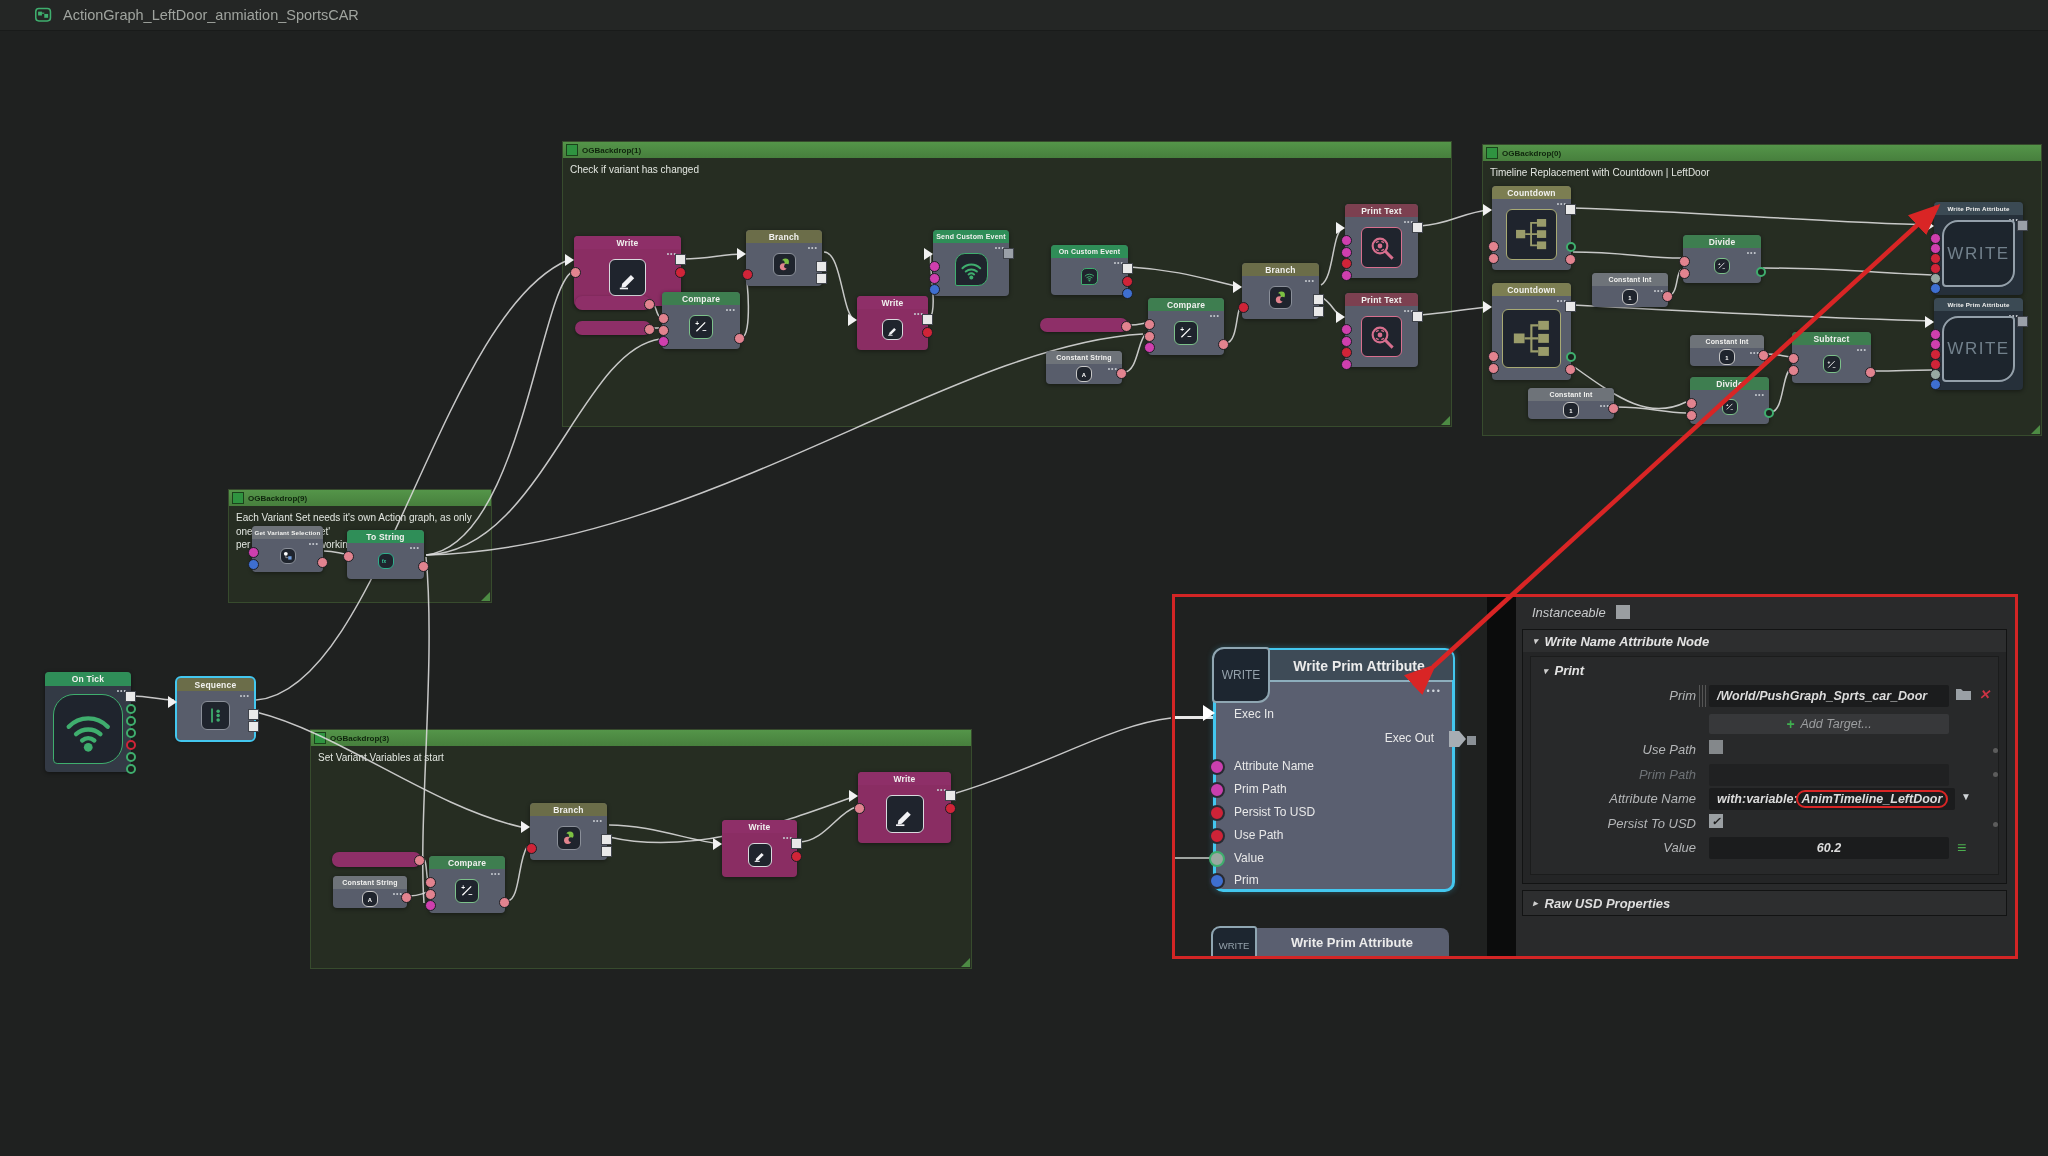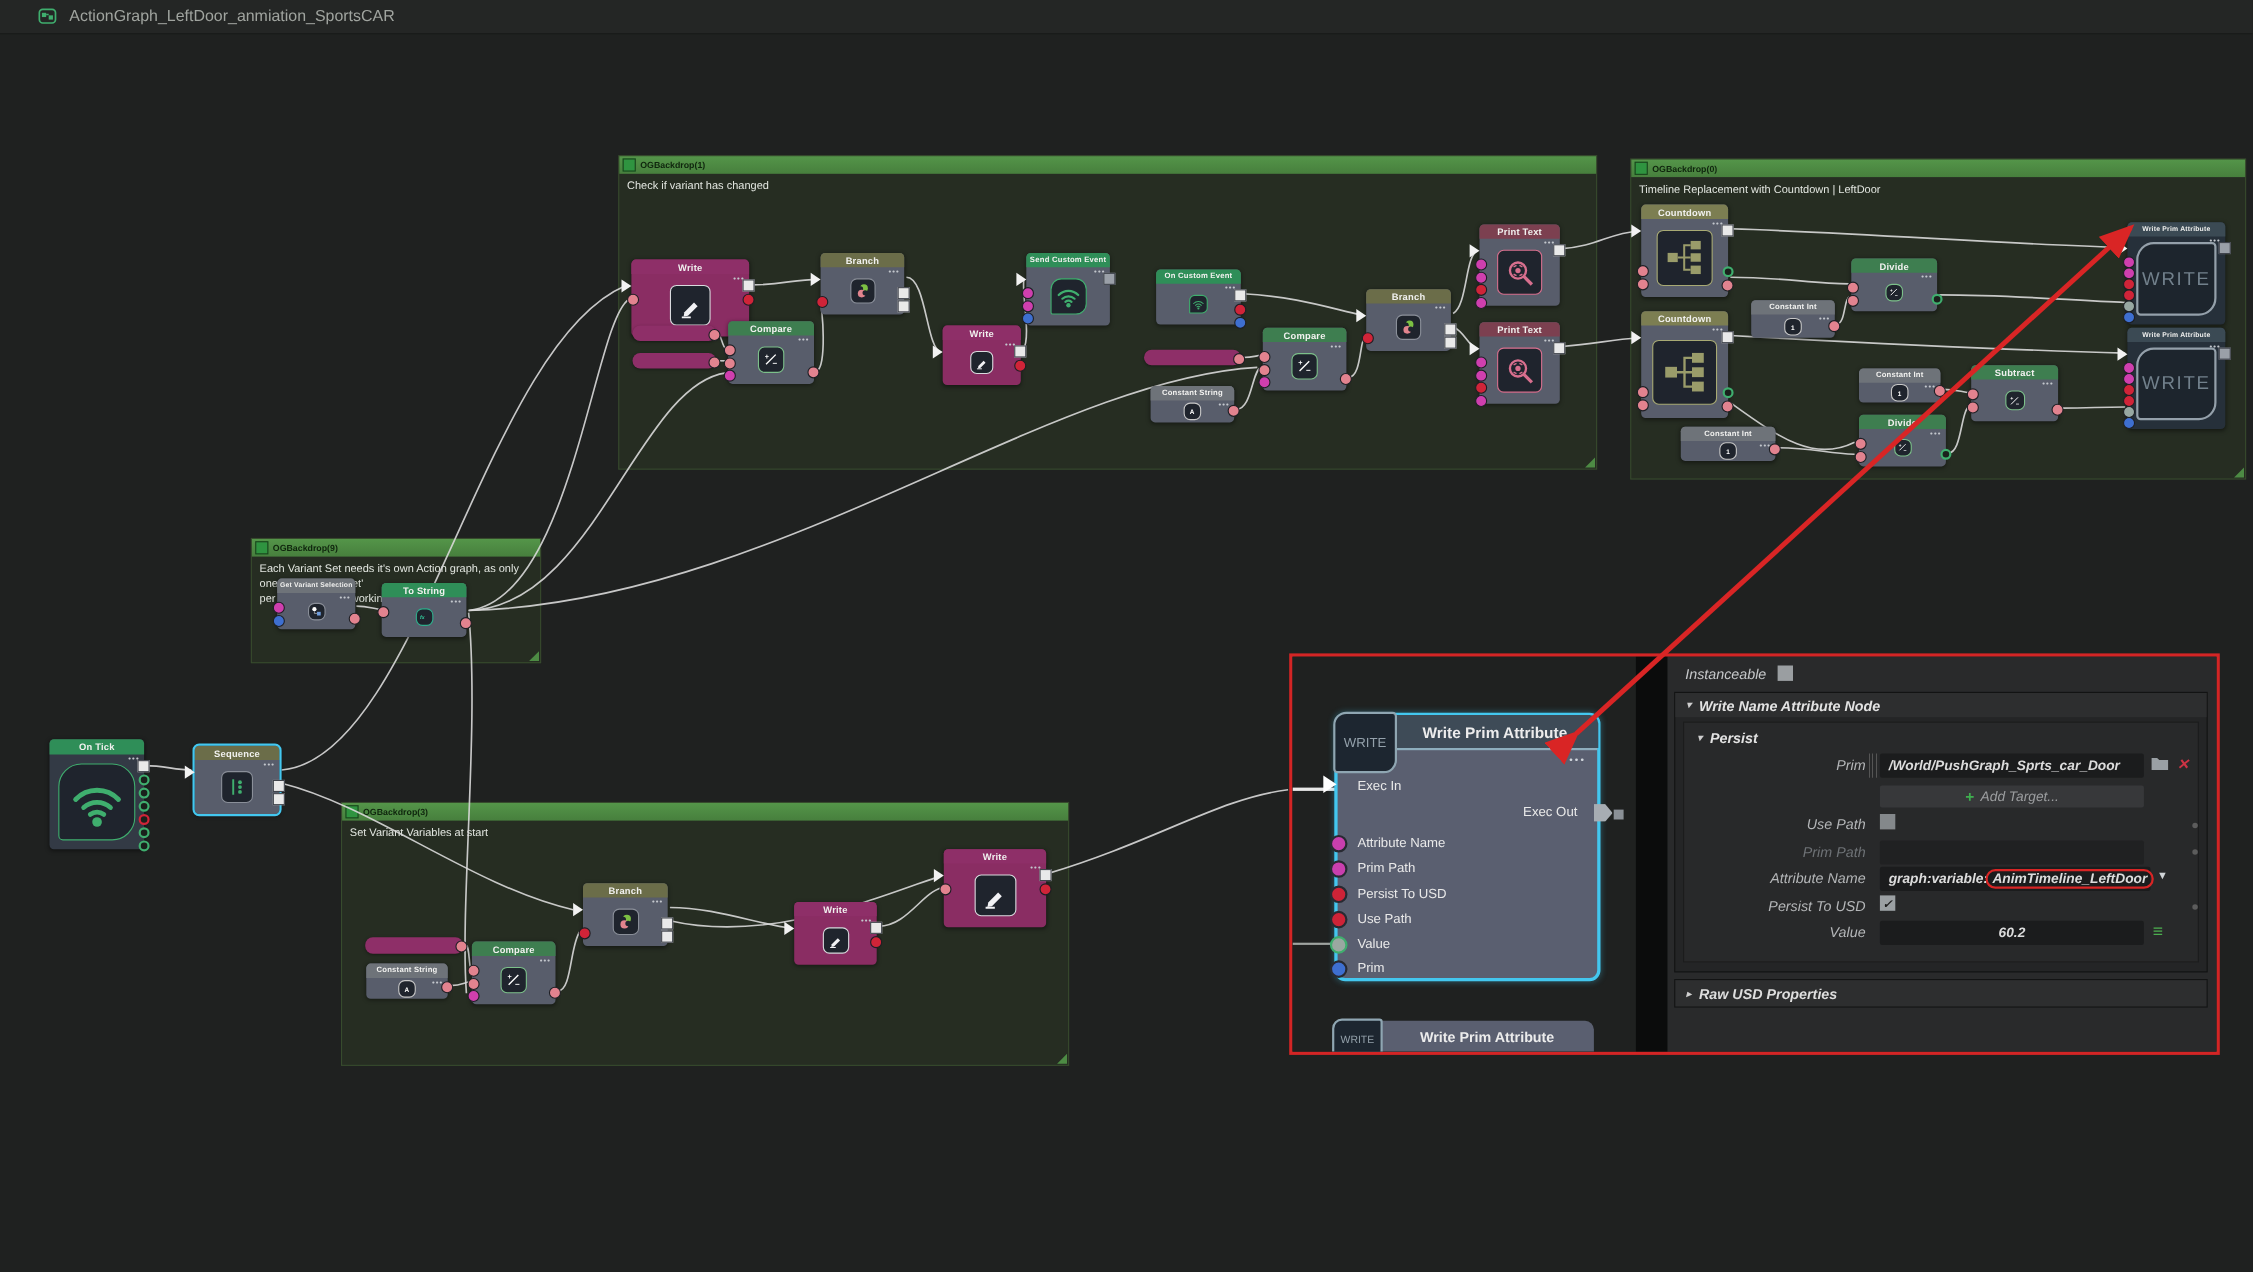--- a/index.html
+++ b/index.html
@@ -744,21 +744,21 @@
     <div class="cb" style="left:100px;top:8px;background:#9a9ea1;"></div>
 
     <div class="sec">
       <div class="sechdr">
         <span class="tri">▾</span>
         <span>Write Name Attribute Node</span>
       </div>
       <div class="inner">
         <div class="subhdr">
           <span class="tri">▾</span>
-          <span>Persist</span>
+          <span>Print</span>
         </div>
 
         <span class="lbl" style="top:31px;">Prim</span>
         <div class="handle" style="top:28px;"></div>
         <div class="inp" style="top:28px;">/World/PushGraph_Sprts_car_Door</div>
         <svg class="folder" style="top:30px;" width="17" height="14" viewBox="0 0 17 14">
           <path d="M1 2h5l2 2h8v9H1z" fill="#9aa0a5"></path>
         </svg>
         <span class="xbtn" style="top:30px;">✕</span>
 
@@ -770,21 +770,21 @@
         <span class="lbl" style="top:85px;">Use Path</span>
         <div class="cb" style="left:178px;top:83px;"></div>
         <div class="fdot" style="top:91px;"></div>
 
         <span class="lbl dim" style="top:110px;">Prim Path</span>
         <div class="inp empty" style="top:107px;"></div>
         <div class="fdot" style="top:115px;"></div>
 
         <span class="lbl" style="top:134px;">Attribute Name</span>
         <div class="inp" style="top:131px;width:246px;">
-          <span>graph:variable:</span>
+          <span>with:variable:</span>
             <span class="redoval">AnimTimeline_LeftDoor</span>
         </div>
         <span class="ddown" style="top:134px;">▼</span>
 
         <span class="lbl" style="top:159px;">Persist To USD</span>
         <div class="cb" style="left:178px;top:157px;background:#9ba0a3;">✓</div>
         <div class="fdot" style="top:165px;"></div>
 
         <span class="lbl" style="top:183px;">Value</span>
         <div class="inp" style="top:180px;justify-content:center;">60.2</div>

